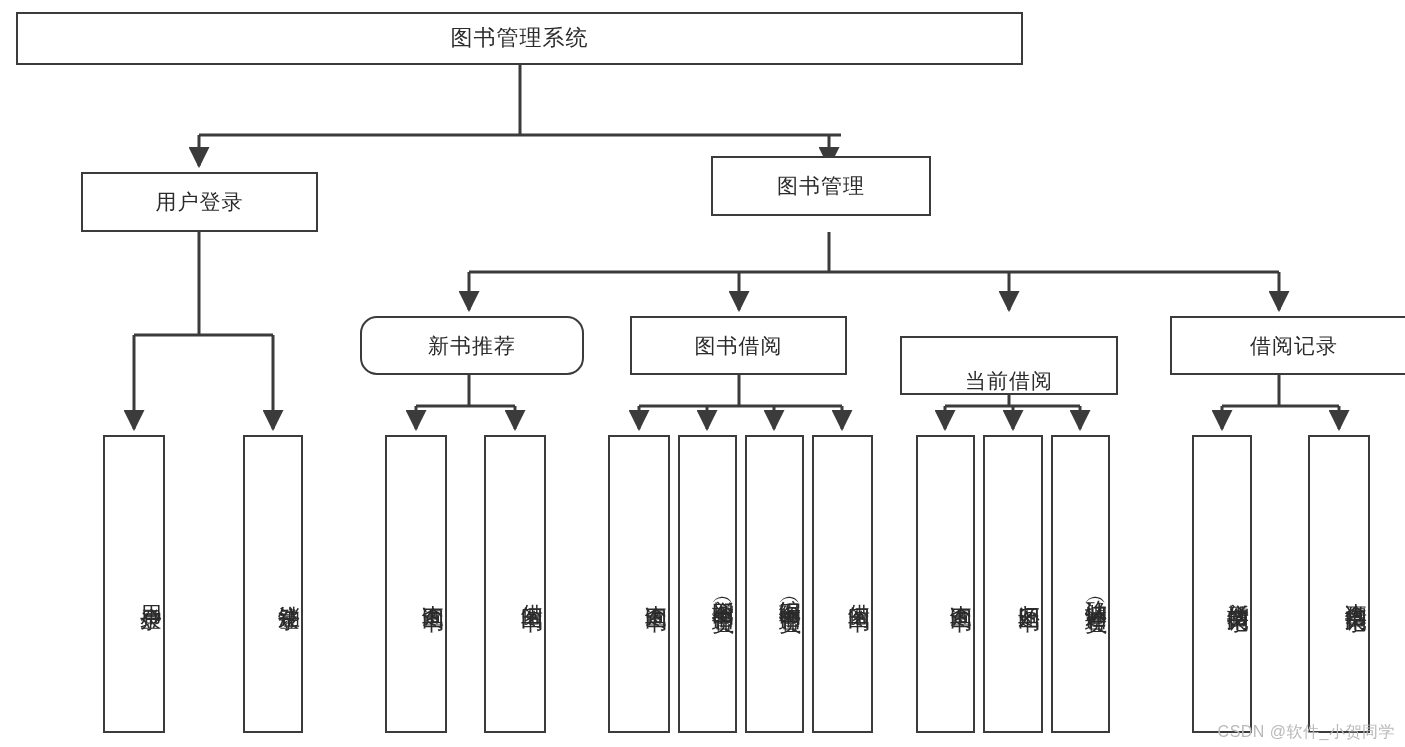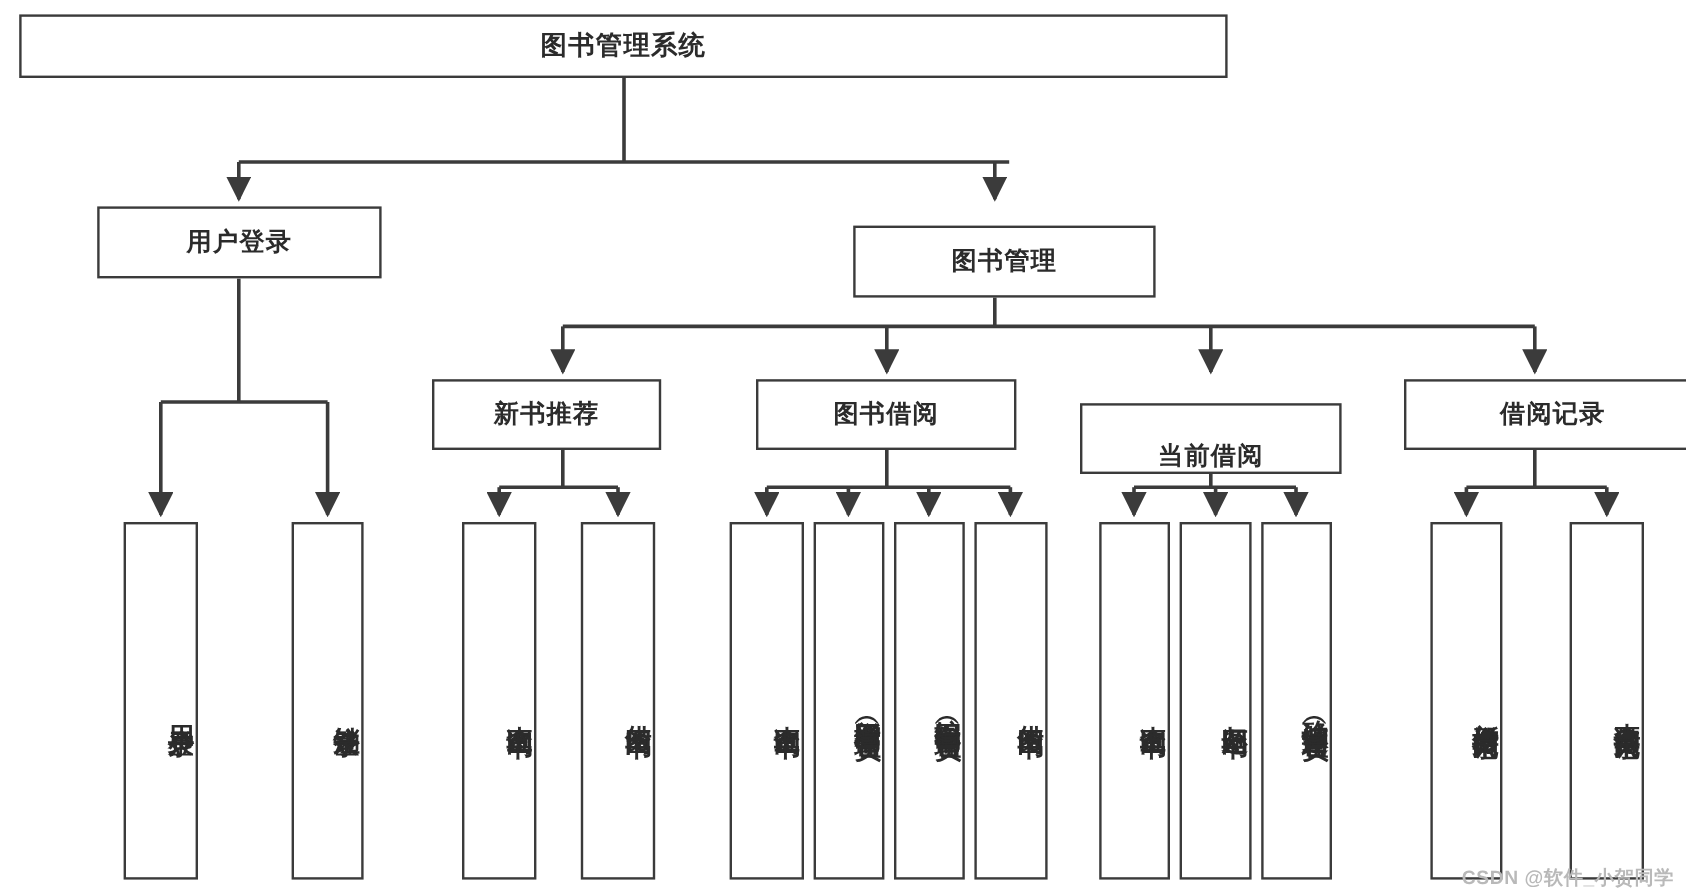--- a/index.html
+++ b/index.html
@@ -5,21 +5,21 @@
 <style>
   html,body{margin:0;padding:0;}
   body{
     width:1405px;height:747px;
     background:#ffffff;
     font-family:"Liberation Sans","DejaVu Sans",sans-serif;
     overflow:hidden;
     position:relative;
   }
   #diagram{
-    position:absolute;left:0;top:0;width:1405px;height:747px;font-weight:bold;
+    position:absolute;left:0;top:0;width:1405px;height:747px;
   }
   svg.edges{
     position:absolute;left:0;top:0;width:1405px;height:747px;
     pointer-events:none;
   }
   .node{
     position:absolute;
     box-sizing:border-box;
     background:#ffffff;
     border:2px solid #3b3b3b;
@@ -117,25 +117,25 @@
     </g>
   </svg>
 
   <div class="node horiz root" style="left:16px;top:12px;width:1007px;height:53px;">
     <span>图书管理系统</span>
   </div>
 
   <div class="node horiz" style="left:81px;top:172px;width:237px;height:60px;">
     <span>用户登录</span>
   </div>
-  <div class="node horiz" style="left:711px;top:188px;width:252px;height:60px;">
+  <div class="node horiz" style="left:711px;top:156px;width:220px;height:60px;">
     <span>图书管理</span>
   </div>
 
-  <div class="node horiz" style="left:360px;top:316px;width:191px;height:59px;">
+  <div class="node horiz" style="left:360px;top:316px;width:224px;height:59px;border-radius:17px;">
     <span>新书推荐</span>
   </div>
   <div class="node horiz" style="left:630px;top:316px;width:217px;height:59px;">
     <span>图书借阅</span>
   </div>
   <div class="node horiz" style="left:900px;top:336px;width:218px;height:59px;align-items:flex-end;">
     <span>当前借阅</span>
   </div>
   <div class="node horiz" style="left:1170px;top:316px;width:248px;height:59px;">
     <span>借阅记录</span>

